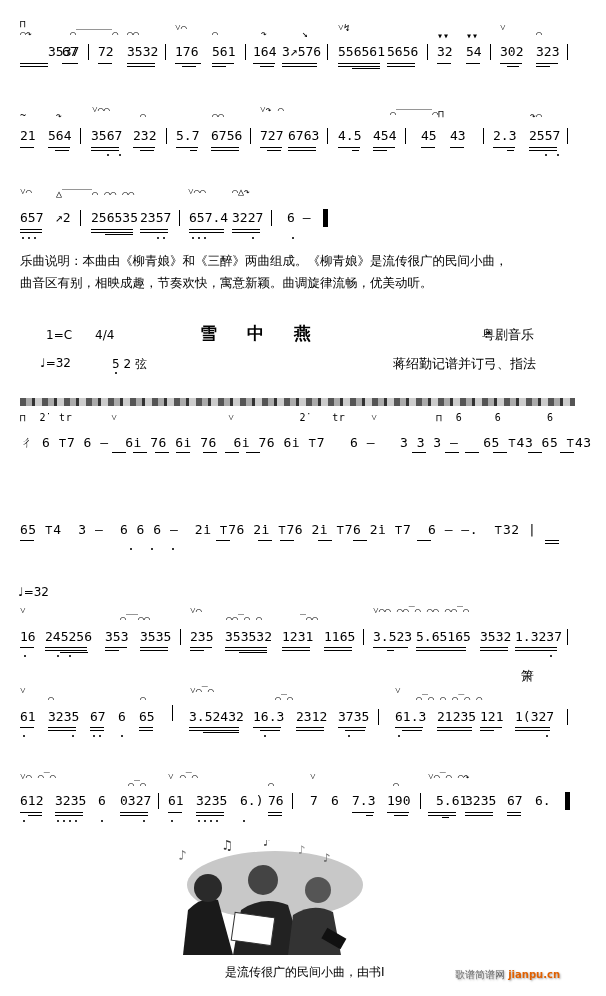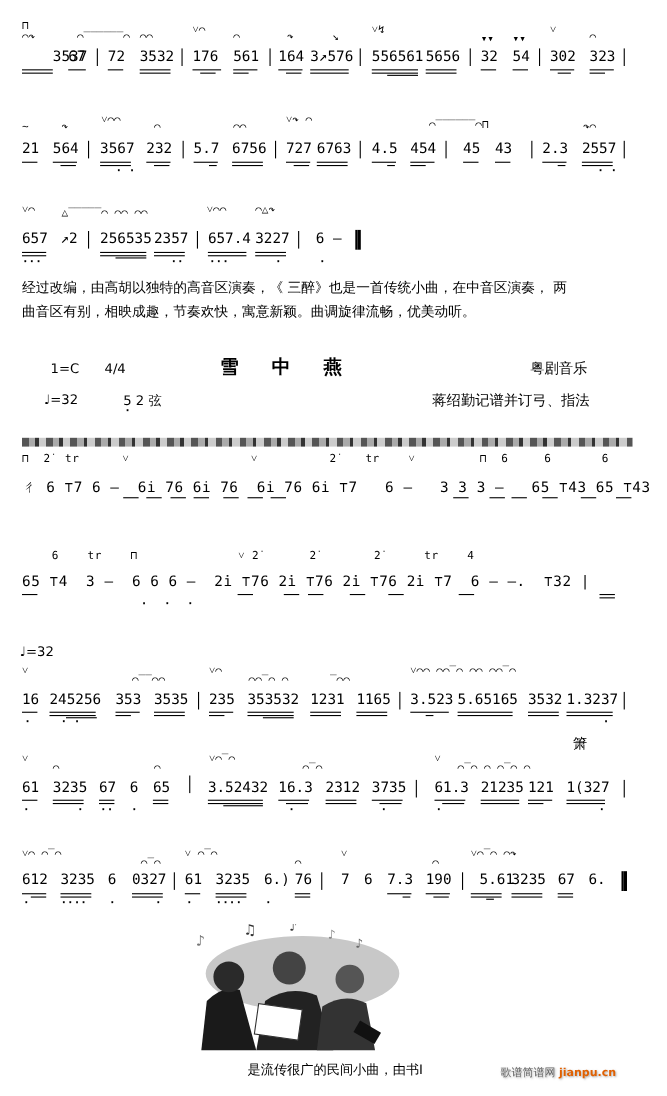--- a/index.html
+++ b/index.html
@@ -183,21 +183,21 @@
   <div class="u" style="left:232px;top:45px;width:28px;"></div>
     <div class="u" style="left:232px;top:48px;width:28px;"></div>
   <div class="d" style="left:20px;top:49px;">···</div>
   <div class="d" style="left:155px;top:49px;">··</div>
   <div class="d" style="left:190px;top:49px;">···</div>
   <div class="d" style="left:250px;top:49px;">·</div>
   <div class="d" style="left:290px;top:49px;">·</div>
 </div>
 
 <div class="desc">
-  <div>经过改编，由高胡以独特的高音区演奏，《 三醉》也是一首传统小曲，在中音区演奏，  两</div>
+  <div>乐曲说明：本曲由《柳青娘》和《三醉》两曲组成。《柳青娘》是流传很广的民间小曲，</div>
   <div>曲音区有别，相映成趣，节奏欢快，寓意新颖。曲调旋律流畅，优美动听。</div>
 </div>
 
 <div class="hdr" style="left:46px;top:328px;">1=C</div>
 <div class="hdr" style="left:95px;top:328px;">4/4</div>
 <div class="title">雪中燕</div>
 <div class="hdr" style="left:482px;top:326px;font-size:13px;">粤剧音乐</div>
 <div class="hdr" style="left:40px;top:356px;">♩=32</div>
 <div class="hdr" style="left:112px;top:356px;text-align:right;">5 2  弦</div>
 <div class="d" style="left:113px;top:368px;">·</div>
@@ -217,21 +217,20 @@
   <div class="u" style="left:246px;top:40px;width:14px;"></div>
   <div class="u" style="left:412px;top:40px;width:14px;"></div>
   <div class="u" style="left:445px;top:40px;width:14px;"></div>
   <div class="u" style="left:465px;top:40px;width:14px;"></div>
   <div class="u" style="left:493px;top:40px;width:14px;"></div>
   <div class="u" style="left:528px;top:40px;width:14px;"></div>
   <div class="u" style="left:560px;top:40px;width:14px;"></div>
 </div>
 
 <div class="line" style="top:500px;">
-  <div class="notes" style="left:47px;top:0;font-size:10px;white-space:pre;">6    tr    ⊓              ˅ 2̇       2̇        2̇      tr    4</div>
   <div class="notes" style="left:20px;top:22px;white-space:pre;">65 ⊤4  3 –  6 6 6 –  2̇i̇ ⊤76 2̇i̇ ⊤76 2̇i̇ ⊤76 2̇i̇ ⊤7  6 – –.  ⊤32 |</div>
   <div class="u" style="left:20px;top:40px;width:14px;"></div>
   <div class="d" style="left:128px;top:44px;">·</div>
   <div class="d" style="left:149px;top:44px;">·</div>
   <div class="d" style="left:170px;top:44px;">·</div>
   <div class="u" style="left:216px;top:40px;width:14px;"></div>
   <div class="u" style="left:258px;top:40px;width:14px;"></div>
   <div class="u" style="left:280px;top:40px;width:14px;"></div>
   <div class="u" style="left:318px;top:40px;width:14px;"></div>
   <div class="u" style="left:353px;top:40px;width:14px;"></div>

